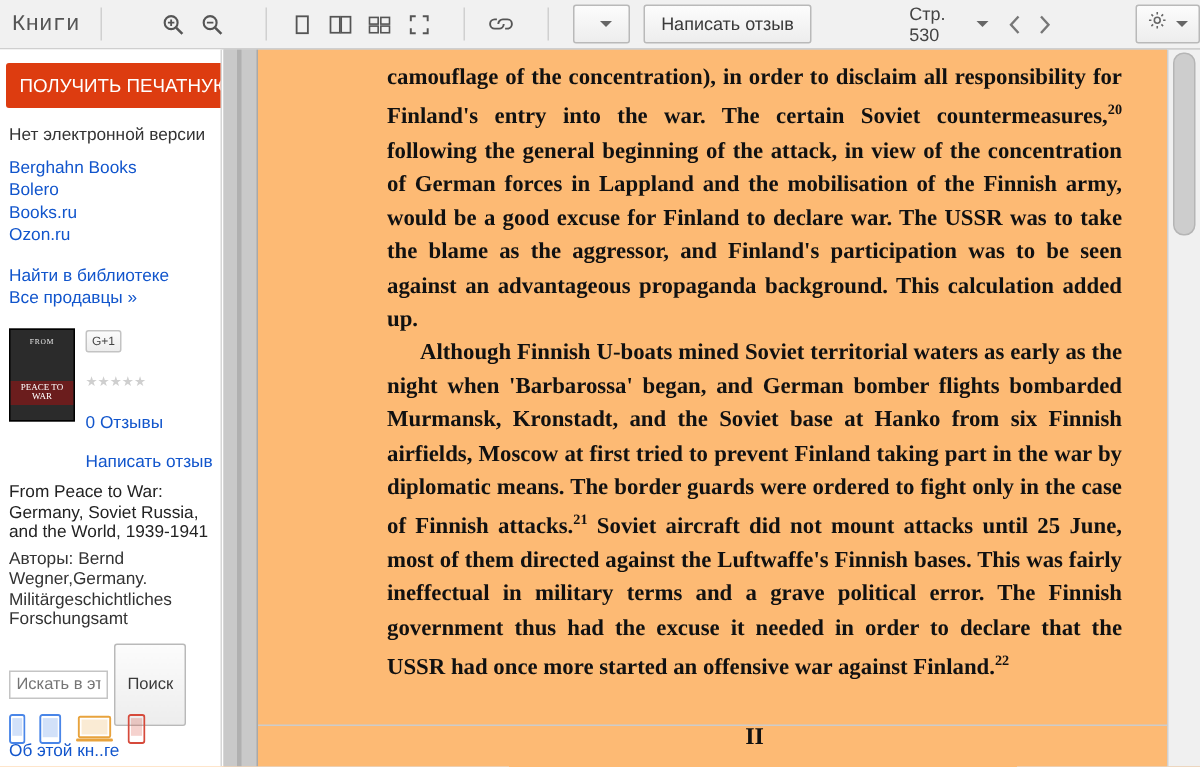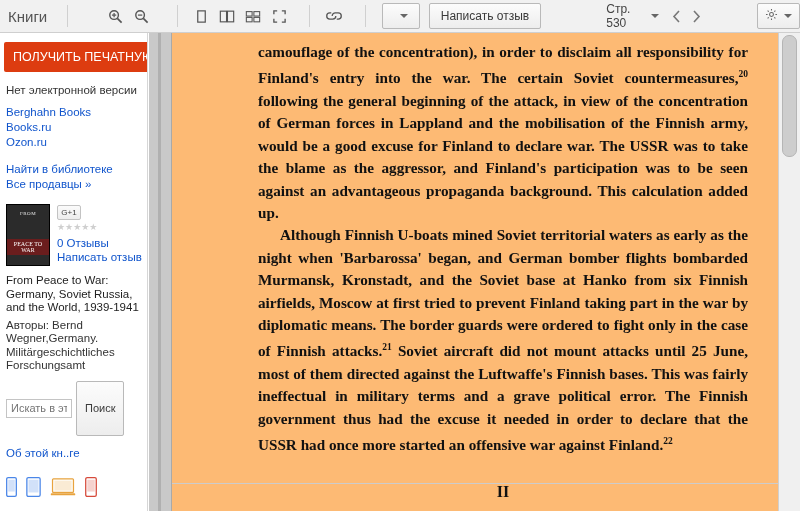--- a/index.html
+++ b/index.html
@@ -31,21 +31,21 @@
     border-bottom: 1px solid #cfcfcf;
     box-sizing: border-box;
     display: flex;
     align-items: center;
   }
   .books-logo {
     width: 60px;
     padding-left: 8px;
     font-size: 15px;
     color: #555;
-    font-family: Liberation Sans, sans-serif;
+    font-family: Liberation Mono, monospace;
   }
   .toolbar-sep {
     width: 1px;
     height: 22px;
     background: #d0d0d0;
     margin: 0 6px;
   }
   .tb-group {
     display: flex;
     align-items: center;
@@ -204,21 +204,21 @@
     position: absolute;
     bottom: 12px; left: 0; right: 0;
     text-align: center;
     color: #fff;
     font-size: 6px;
     font-family: "Liberation Serif", serif;
   }
   .rating-col {
     display: flex;
     flex-direction: column;
-    gap: 2px;
+    gap: 14px;
     padding-top: 1px;
   }
   .gplus {
     width: 22px;
     height: 13px;
     background: linear-gradient(#fbfbfb, #ededed);
     border: 1px solid #c3c3c3;
     border-radius: 2px;
     font-size: 8px;
     color: #444;
@@ -496,20 +496,21 @@
   <div class="sidebar">
 
     <div class="buy-btn">
       <span>ПОЛУЧИТЬ ПЕЧАТНУЮ КНИГУ</span>
     </div>
 
     <div class="no-ebook">Нет электронной версии</div>
 
     <div class="vendor-list">
       <a>Berghahn Books</a>
+      <a>Bolero</a>
       <a>Books.ru</a>
       <a>Ozon.ru</a>
     </div>
 
     <div class="find-block">
       <a class="sb-link">Найти в библиотеке</a>
       <a class="sb-link">Все продавцы »</a>
     </div>
 
     <div class="book-block">

